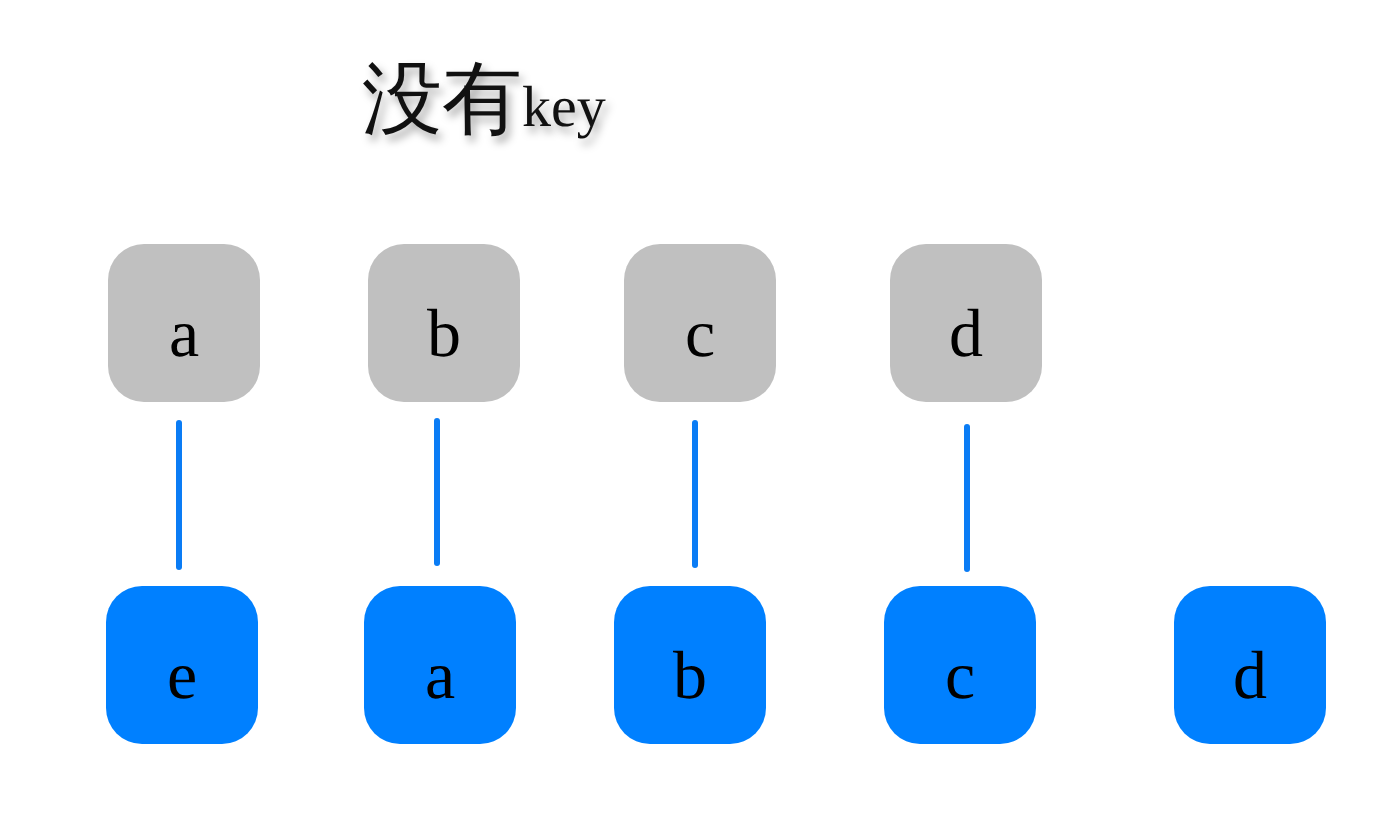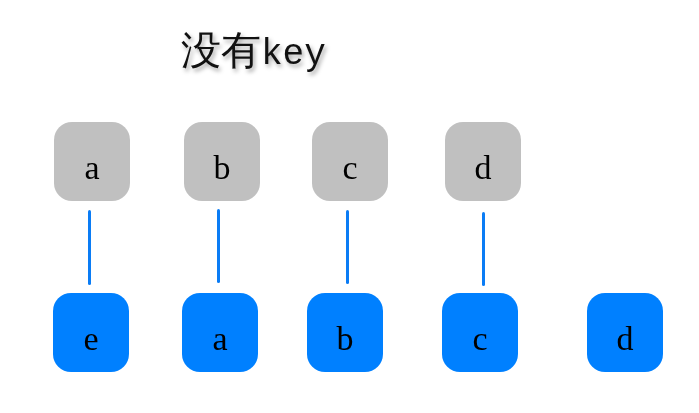--- a/index.html
+++ b/index.html
@@ -7,21 +7,21 @@
     width: 699px; height: 413px; background: #ffffff; position: relative; overflow: hidden;
     font-family: "DejaVu Serif", "Liberation Serif", serif;
   }
   .title {
     position: absolute; left: 181px; top: 24px;
     font-size: 40px; line-height: 52px; color: #111;
     font-family: "DejaVu Sans", "Liberation Sans", sans-serif;
     text-shadow: 2px 3px 4px rgba(0,0,0,0.35);
     white-space: nowrap;
   }
-  .title .mono { font-family: Liberation Mono, monospace; font-size: 36px; }
+  .title .mono { font-family: Liberation Serif, serif; font-size: 29px; }
   .node {
     position: absolute; width: 76px; height: 79px; border-radius: 18px;
     display: flex; align-items: center; justify-content: center;
     font-family: "Liberation Serif", "DejaVu Serif", serif;
     font-size: 34px; color: #000;
   }
   .node.gray { background: #c0c0c0; }
   .node.blue { background: #0080ff; }
   .node span { position: relative; top: 6px; }
   .line {

